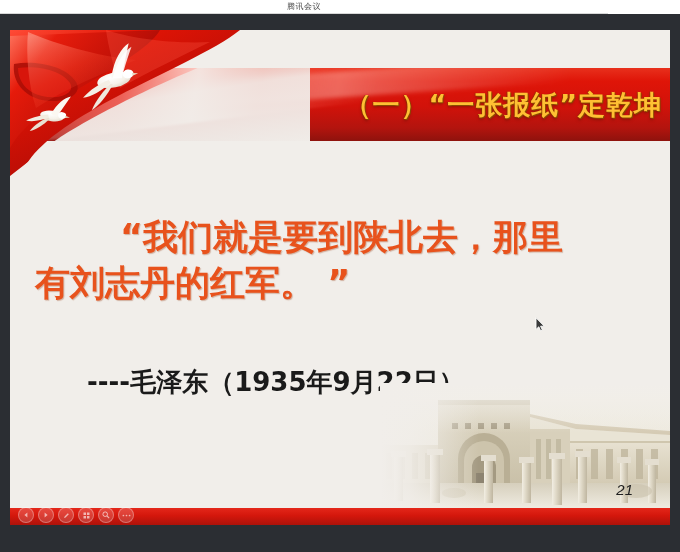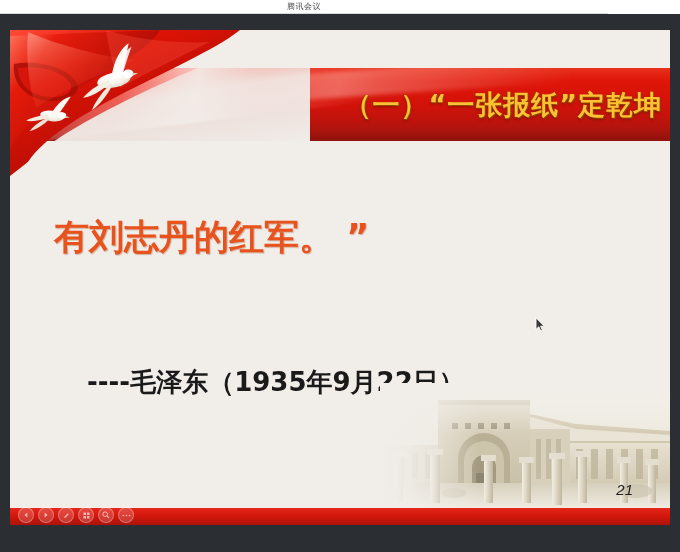--- a/index.html
+++ b/index.html
@@ -140,21 +140,21 @@
   .quote-line {
     font-family: "DejaVu Sans", "Liberation Sans", sans-serif;
     font-size: 35px;
     font-weight: bold;
     color: #e8521c;
     line-height: 1.30;
     white-space: nowrap;
     text-shadow: 1px 1px 1px rgba(150,60,20,.35);
   }
   #quote-line-1 { padding-left: 110px; }
-  #quote-line-2 { padding-left:  44px; }
+  #quote-line-2 { padding-left:  25px; }
 
   #attribution {
     position: absolute;
     left: 0;
     top: 335px;
     width: 660px;
     padding-left: 77px;
     box-sizing: border-box;
     font-family: "DejaVu Sans", "Liberation Sans", sans-serif;
     font-size: 26px;
@@ -316,20 +316,21 @@
             <path d="M-1,-2 C3,-13 10,-20 16,-22 C12,-14 8,-6 5,0 Z" fill="#fbf8f2"></path>
             <path d="M-3,2 C-10,6 -19,9 -25,8 C-19,4 -10,0 -4,-1 Z" fill="#f2ece0"></path>
             <path d="M-2,3 C-7,10 -14,16 -20,18 C-16,11 -9,5 -3,2 Z" fill="#e9e1d2"></path>
             <ellipse cx="10" cy="-2" rx="4" ry="3.3" fill="#ffffff"></ellipse>
             <path d="M13,-2 L18,-1 L13,0.2 Z" fill="#e8dcc6"></path>
           </g>
         </svg>
       </div>
 
       <div id="quote-block">
+        <div class="quote-line" id="quote-line-1">“我们就是要到陕北去，那里</div>
         <div class="quote-line" id="quote-line-2">有刘志丹的红军。 ”</div>
       </div>
 
       <div id="attribution">----毛泽东（1935年9月22日）</div>
 
       <div id="building-photo">
         <svg width="290" height="125" viewBox="0 0 290 125" xmlns="http://www.w3.org/2000/svg">
           <defs>
             <linearGradient id="sky" x1="0" y1="0" x2="0" y2="1">
               <stop offset="0%" stop-color="#f3f0e8"></stop>

